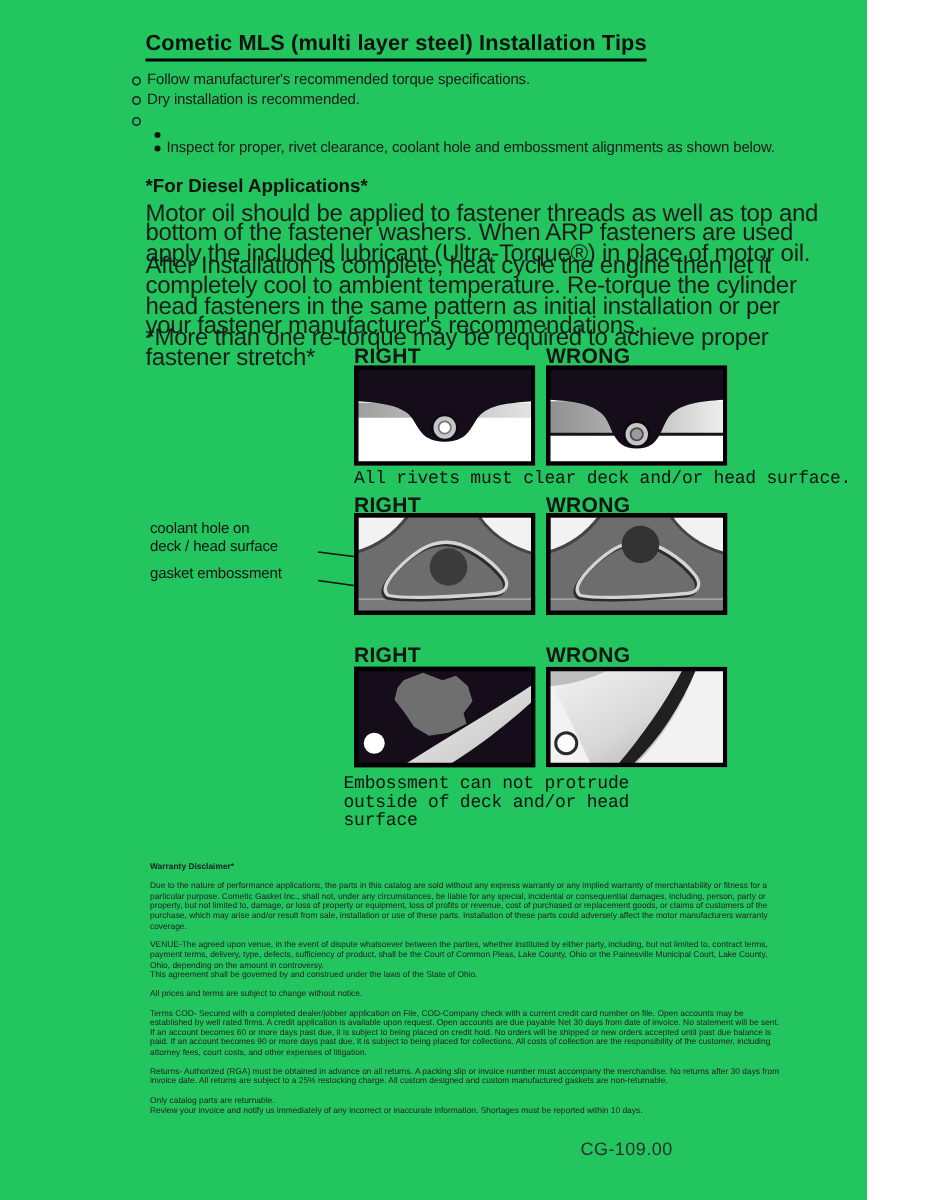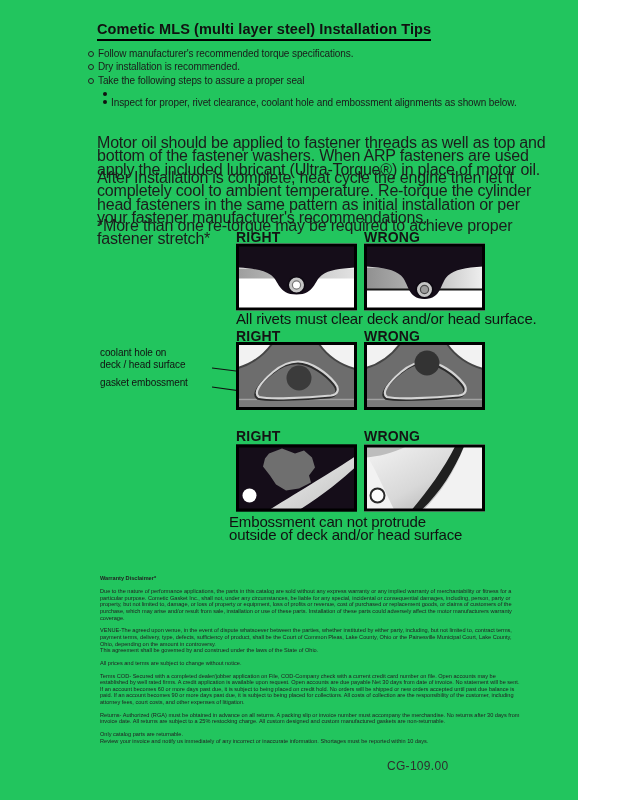--- a/index.html
+++ b/index.html
@@ -19,21 +19,21 @@
   .sub { margin-left:15px; }
 
   .diesel-h { position:absolute; left:97px; top:117px; font-size:12.5px; font-weight:bold; color:#111; }
   .para { position:absolute; left:97px; width:450px; font-size:16px; line-height:13.4px; letter-spacing:-0.2px; color:#1c1c1c; }
   #para1 { top:136px; }
   #para2 { top:171px; }
   #note  { top:219px; }
 
   .fw-label { position:absolute; width:121px; text-align:left; font-size:14px; font-weight:bold; color:#141414; letter-spacing:0.2px; }
   .panel { position:absolute; width:121px; height:68px; }
-  .caption { position:absolute; font-size:15px; color:#111; letter-spacing:-0.15px; line-height:12.5px; }
+  .caption { position:absolute; font-size:12px; color:#111; letter-spacing:-0.15px; line-height:12.5px;font-family:Liberation Mono, monospace; }
 
   .annot { position:absolute; left:100px; width:112px; text-align:left; font-size:10px; line-height:11.5px; color:#111; letter-spacing:-0.1px; }
   #annot-coolant { top:347px; }
   #annot-emboss { top:377px; }
   #leader-svg { position:absolute; left:205px; top:345px; }
 
   .legal { position:absolute; left:100px; top:575px; width:421px; font-size:5.6px; line-height:6.6px; color:#222; }
   .legal p { margin:0 0 6.2px 0; }
   .legal p.tight { margin-bottom:0; }
   .legal .lh { font-weight:bold; }
@@ -51,31 +51,31 @@
     <div class="tip-row">
       <span class="o-bullet"></span>
       <span>Follow manufacturer's recommended torque specifications.</span>
     </div>
     <div class="tip-row">
       <span class="o-bullet"></span>
       <span>Dry installation is recommended.</span>
     </div>
     <div class="tip-row">
       <span class="o-bullet"></span>
-      <span>Take the following steps to assure a proper seal</span>
     </div>
     <div class="tip-row sub">
       <span class="f-bullet"></span>
     </div>
     <div class="tip-row sub">
       <span class="f-bullet"></span>
       <span>Inspect for proper, rivet clearance, coolant hole and embossment alignments as shown below.</span>
     </div>
   </div>
 
+  <div class="diesel-h">*For Diesel Applications*</div>
   <div class="para" id="para1">Motor oil should be applied to fastener threads as well as top and bottom of the fastener washers. When ARP fasteners are used apply the included lubricant (Ultra-Torque®) in place of motor oil.</div>
   <div class="para" id="note">*More than one re-torque may be required to achieve proper fastener stretch*</div>
   <div class="para" id="para2">After Installation is complete, heat cycle the engine then let it completely cool to ambient temperature. Re-torque the cylinder head fasteners in the same pattern as initial installation or per your fastener manufacturer's recommendations.</div>
 
   <div class="fw-label" style="left:236px; top:229px;">RIGHT</div>
   <div class="fw-label" style="left:364px; top:229px;">WRONG</div>
 
   <svg class="panel" style="left:236px; top:243px;" viewBox="0 0 121 67">
     <defs>
       <linearGradient id="gk1" x1="0" y1="0" x2="1" y2="0">

